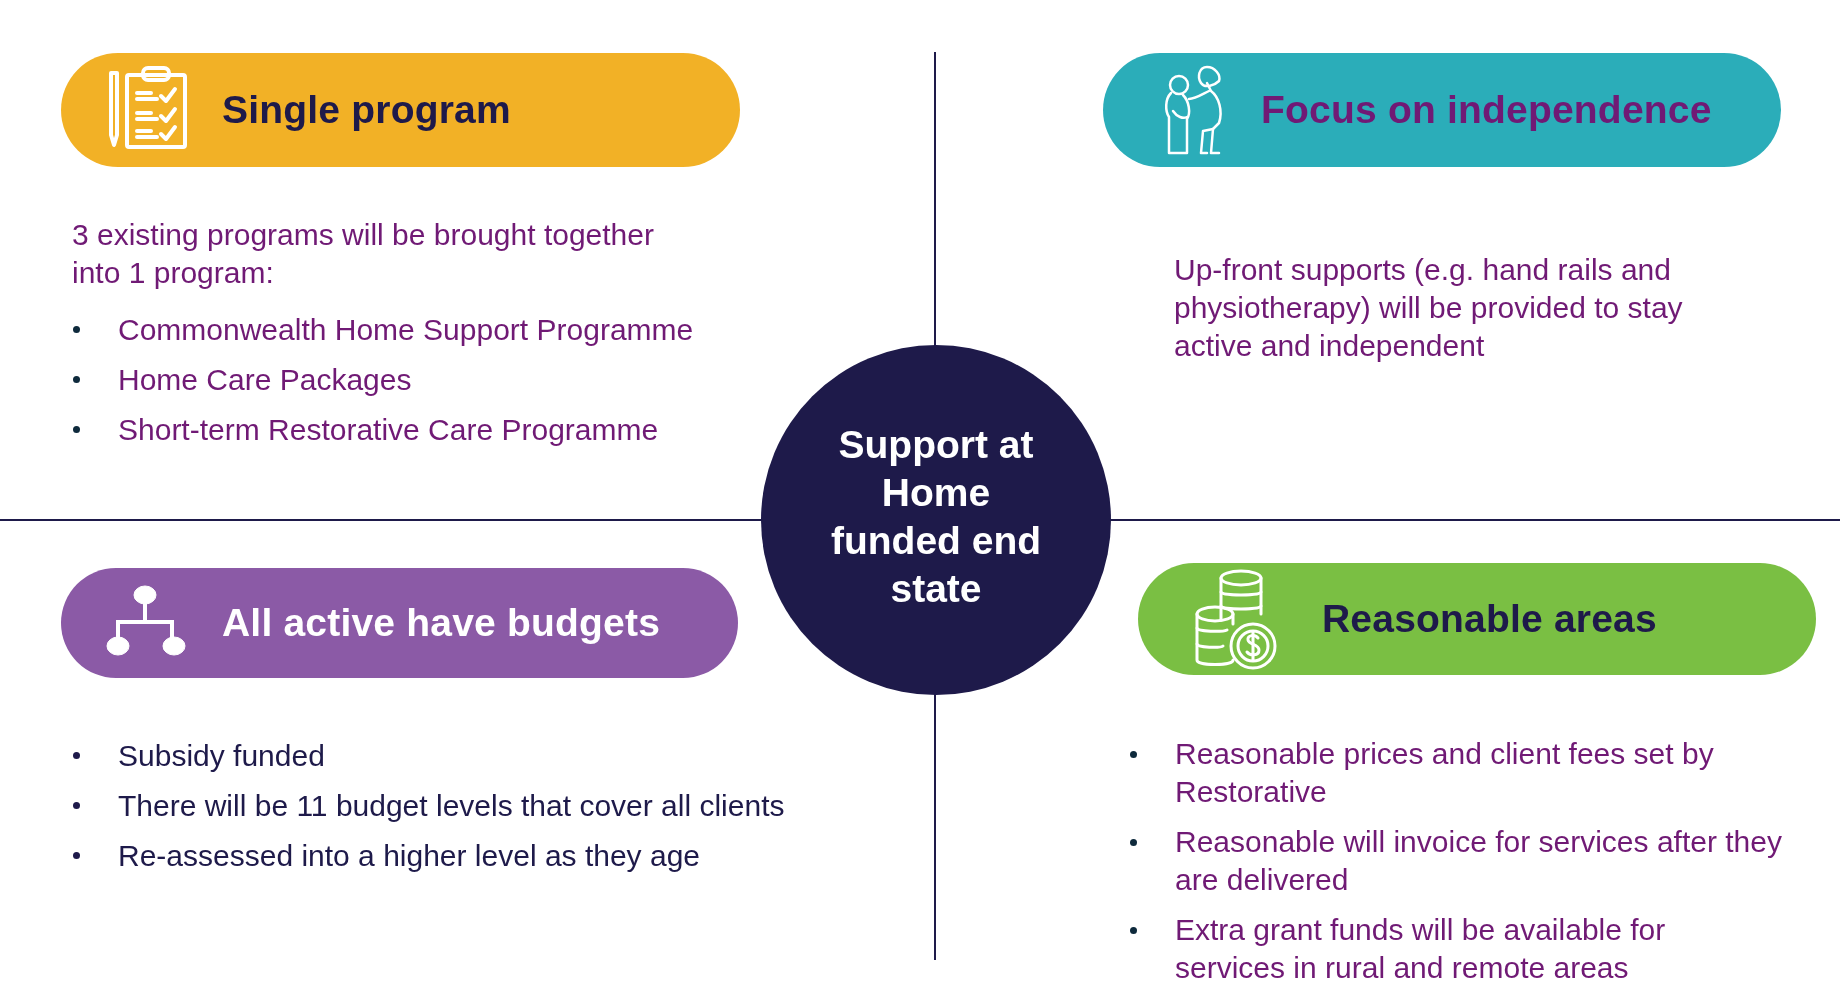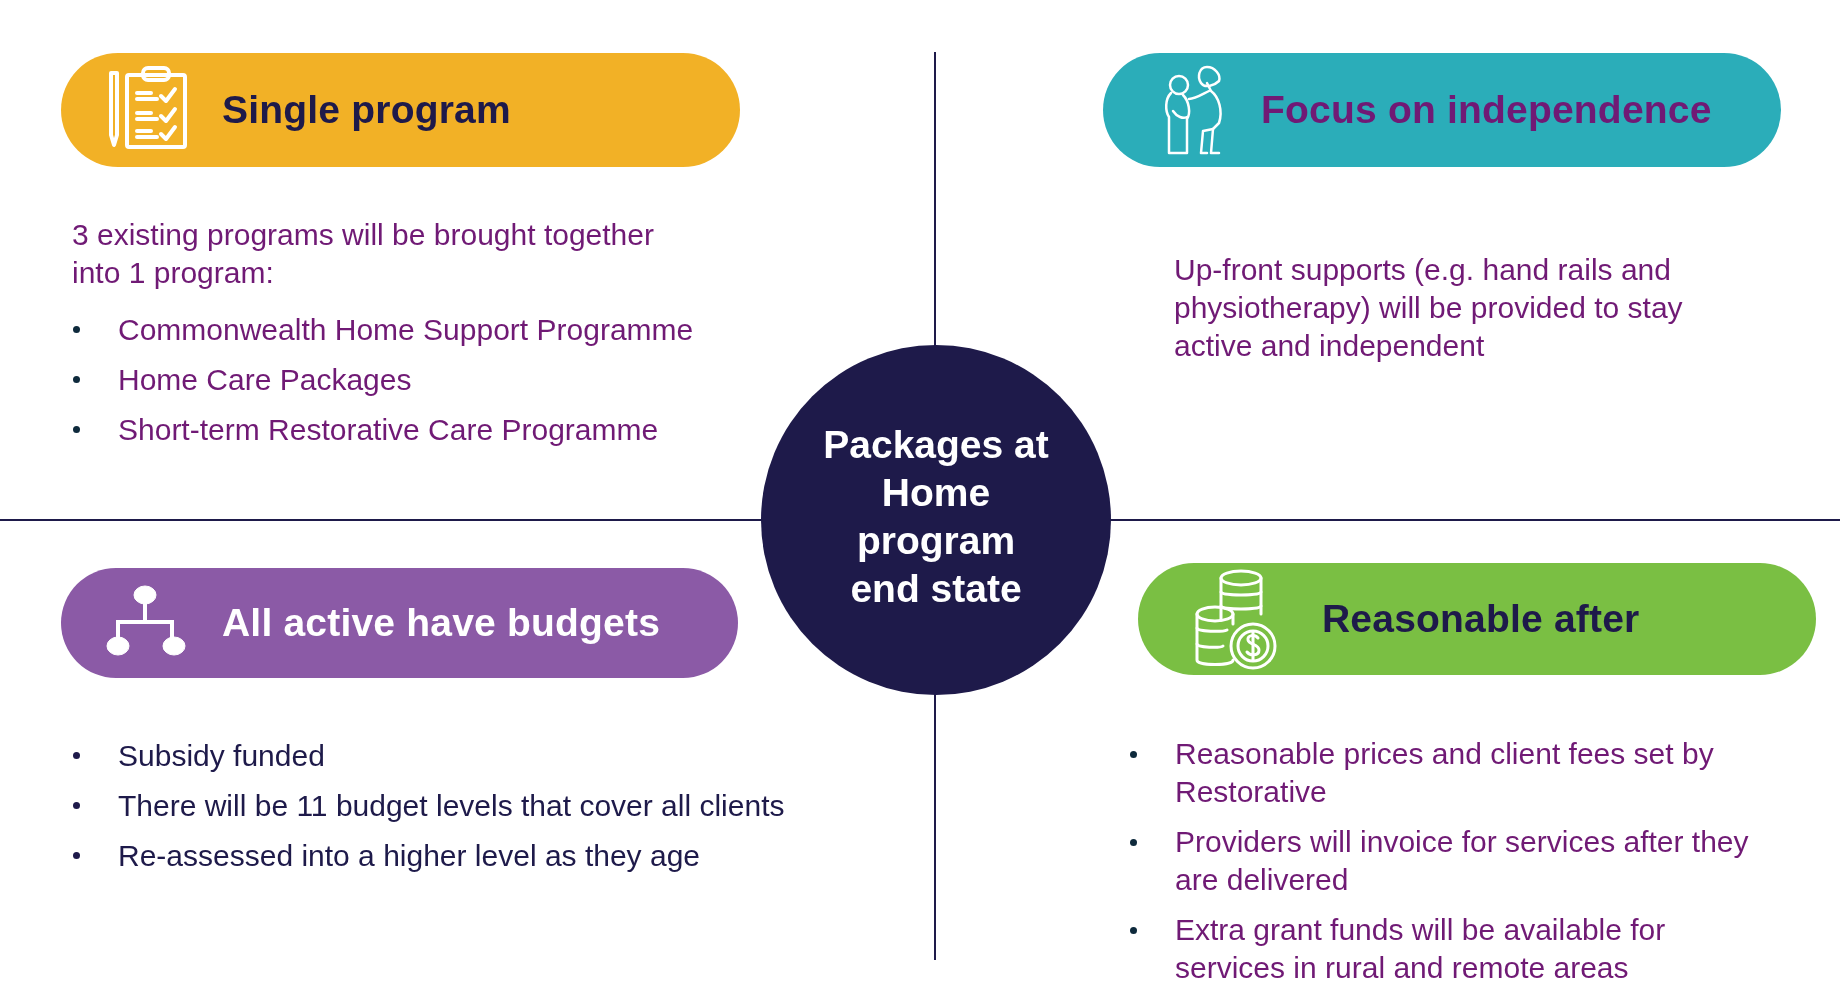--- a/index.html
+++ b/index.html
@@ -136,36 +136,36 @@
       <path d="M4 46 L4 92 C4 98 40 98 40 92"></path>
       <path d="M40 46 L40 56"></path>
       <path d="M4 60 C4 64 30 64 34 62"></path>
       <path d="M4 76 C4 80 28 80 30 78"></path>
       <ellipse cx="60" cy="78" rx="22" ry="22"></ellipse>
       <ellipse cx="60" cy="78" rx="15" ry="15"></ellipse>
       <path d="M65 70 C62 66 54 67 55 72 C56 77 66 76 66 82 C66 88 57 88 54 84"></path>
       <line x1="60" y1="64" x2="60" y2="92"></line>
     </svg>
   </span>
-  <span class="title" style="left:184px;color:#1e1a4a;">Reasonable after</span>
+  <span class="title" style="left:184px;color:#1e1a4a;">Reasonable areas</span>
 </div>
 
 <ul class="blist teal-text" style="left:1130px;top:715px;line-height:38px;">
   <li style="margin-bottom:12px;margin-top:20px;">
       <span class="dot"></span>
       <div>Reasonable prices and client fees set by</div>
       <div>Restorative</div>
     </li>
   <li style="margin-bottom:12px;">
       <span class="dot"></span>
-      <div>Providers will invoice for services after they</div>
+      <div>Reasonable will invoice for services after they</div>
       <div>are delivered</div>
     </li>
   <li>
       <span class="dot"></span>
       <div>Extra grant funds will be available for</div>
       <div>services in rural and remote areas</div>
     </li>
 </ul>
 
 <div class="circle">
-  <div class="ctext">Packages at Home program end state</div>
+  <div class="ctext">Support at Home funded end state</div>
 </div>
 
 </body></html>

